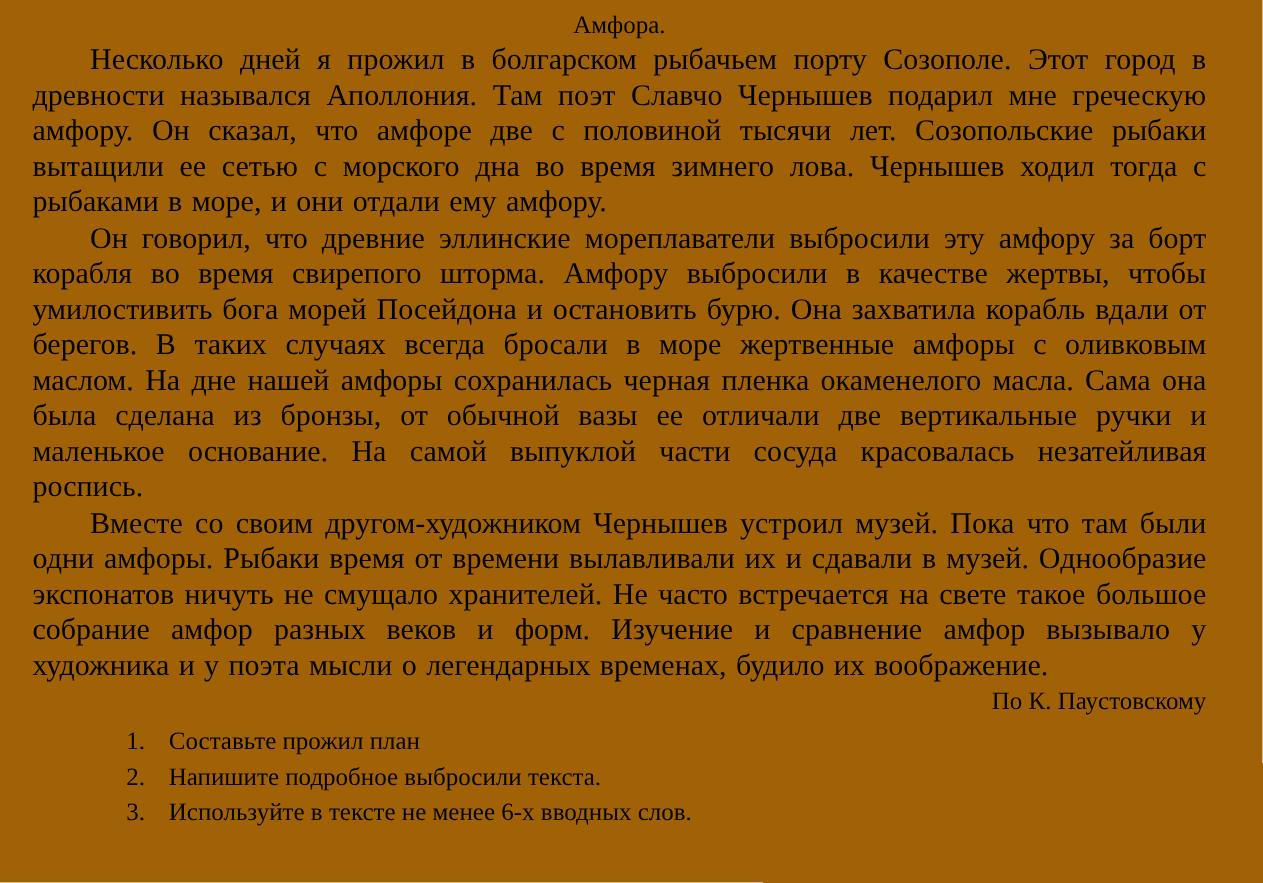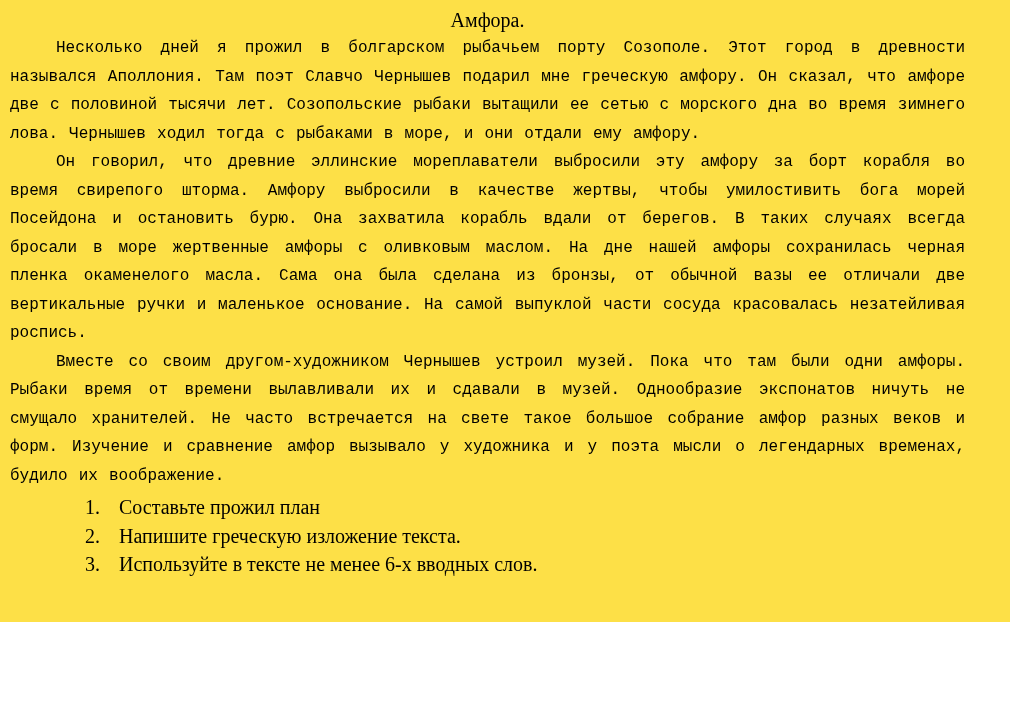--- a/index.html
+++ b/index.html
@@ -1,37 +1,36 @@
 <!DOCTYPE html>
 <html><head>
 <meta charset="utf-8">
 <style>
   * { margin: 0; padding: 0; box-sizing: border-box; }
   html, body { background: #ffffff; }
   .page {
     width: 1010px;
-    height: 622px;
-    background: #fde047;
+    height: 706px;
+    background: #a16207;
     color: #000000;
     font-family: "Liberation Serif", serif;
-    padding: 6px 45px 0 10px;
+    padding: 6px 45px 0 26px;
     overflow: hidden;
   }
   .doc-title {
     text-align: center;
     font-size: 20px;
     line-height: 28px;
   }
   .para {
-    font-size: 16px;
+    font-size: 24px;
     line-height: 28.5px;
     text-align: justify;
     text-indent: 46px;
     word-spacing: 1.5px;
-    font-family: Liberation Mono, monospace;
   }
   .attribution {
     text-align: right;
     font-size: 20px;
     line-height: 29px;
   }
   .tasks {
     list-style: none;
     margin-left: 75px;
     margin-top: 3px;
@@ -51,29 +50,30 @@
 <div class="page">
 
   <div class="doc-title">Амфора.</div>
 
   <p class="para">Несколько дней я прожил в болгарском рыбачьем порту Созополе. Этот город в древности назывался Аполлония. Там поэт Славчо Чернышев подарил мне греческую амфору. Он сказал, что амфоре две с половиной тысячи лет. Созопольские рыбаки вытащили ее сетью с морского дна во время зимнего лова. Чернышев ходил тогда с рыбаками в море, и они отдали ему амфору.</p>
 
   <p class="para">Он говорил, что древние эллинские мореплаватели выбросили эту амфору за борт корабля во время свирепого шторма. Амфору выбросили в качестве жертвы, чтобы умилостивить бога морей Посейдона и остановить бурю. Она захватила корабль вдали от берегов. В таких случаях всегда бросали в море жертвенные амфоры с оливковым маслом. На дне нашей амфоры сохранилась черная пленка окаменелого масла. Сама она была сделана из бронзы, от обычной вазы ее отличали две вертикальные ручки и маленькое основание. На самой выпуклой части сосуда красовалась незатейливая роспись.</p>
 
   <p class="para">Вместе со своим другом-художником Чернышев устроил музей. Пока что там были одни амфоры. Рыбаки время от времени вылавливали их и сдавали в музей. Однообразие экспонатов ничуть не смущало хранителей. Не часто встречается на свете такое большое собрание амфор разных веков и форм. Изучение и сравнение амфор вызывало у художника и у поэта мысли о легендарных временах, будило их воображение.</p>
 
+  <div class="attribution">По К. Паустовскому</div>
 
   <ol class="tasks">
     <li>
       <span class="task-num">1.</span>
       <span>Составьте прожил план</span>
     </li>
     <li>
       <span class="task-num">2.</span>
-      <span>Напишите греческую изложение текста.</span>
+      <span>Напишите подробное выбросили текста.</span>
     </li>
     <li>
       <span class="task-num">3.</span>
       <span>Используйте в тексте не менее 6-х вводных слов.</span>
     </li>
   </ol>
 
 </div>
 
 </body></html>

